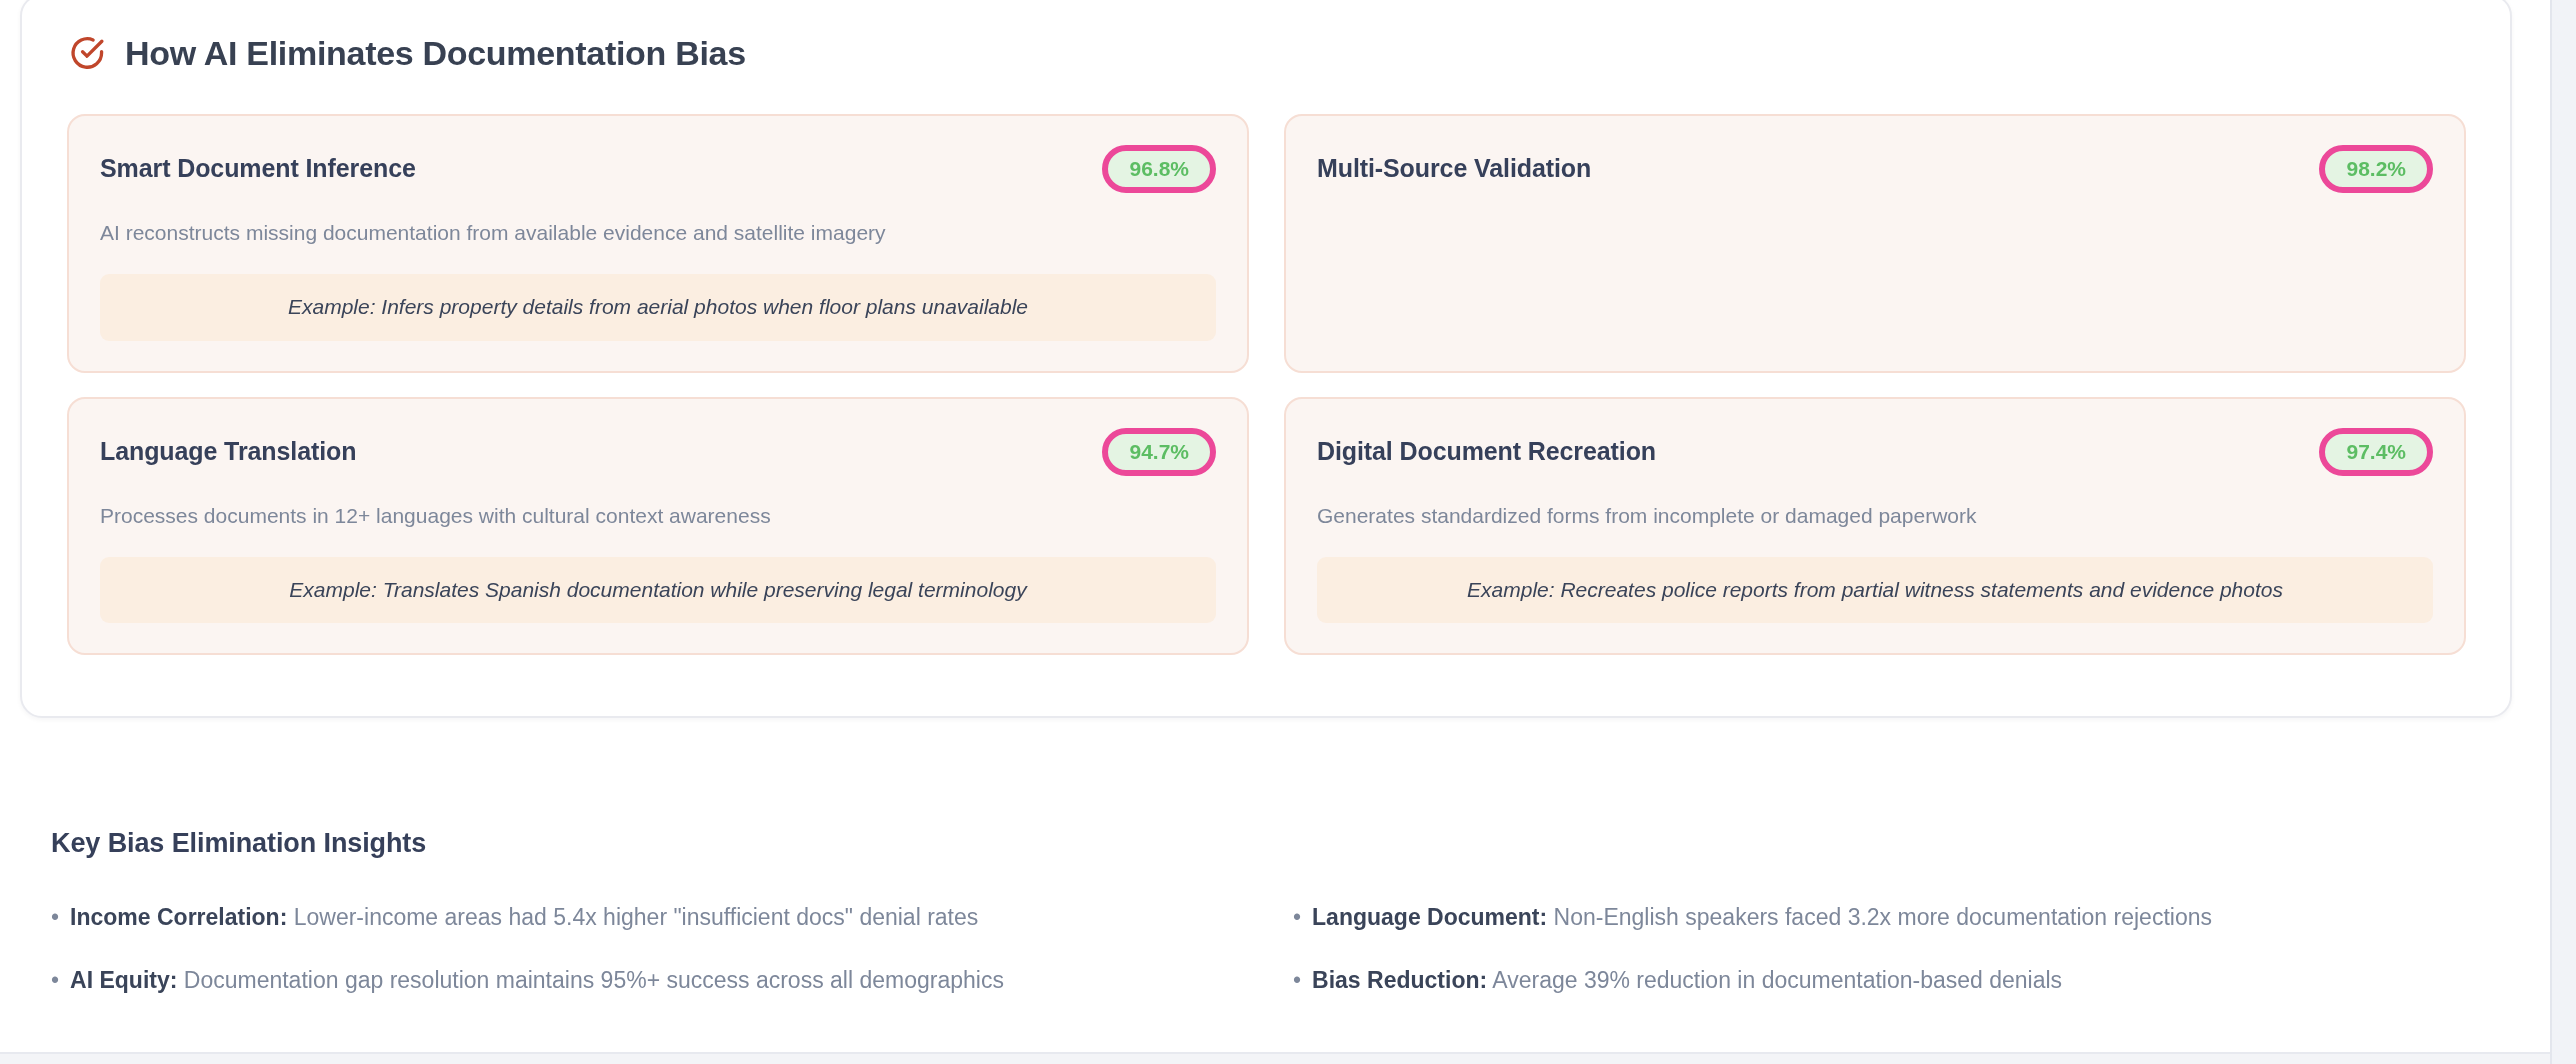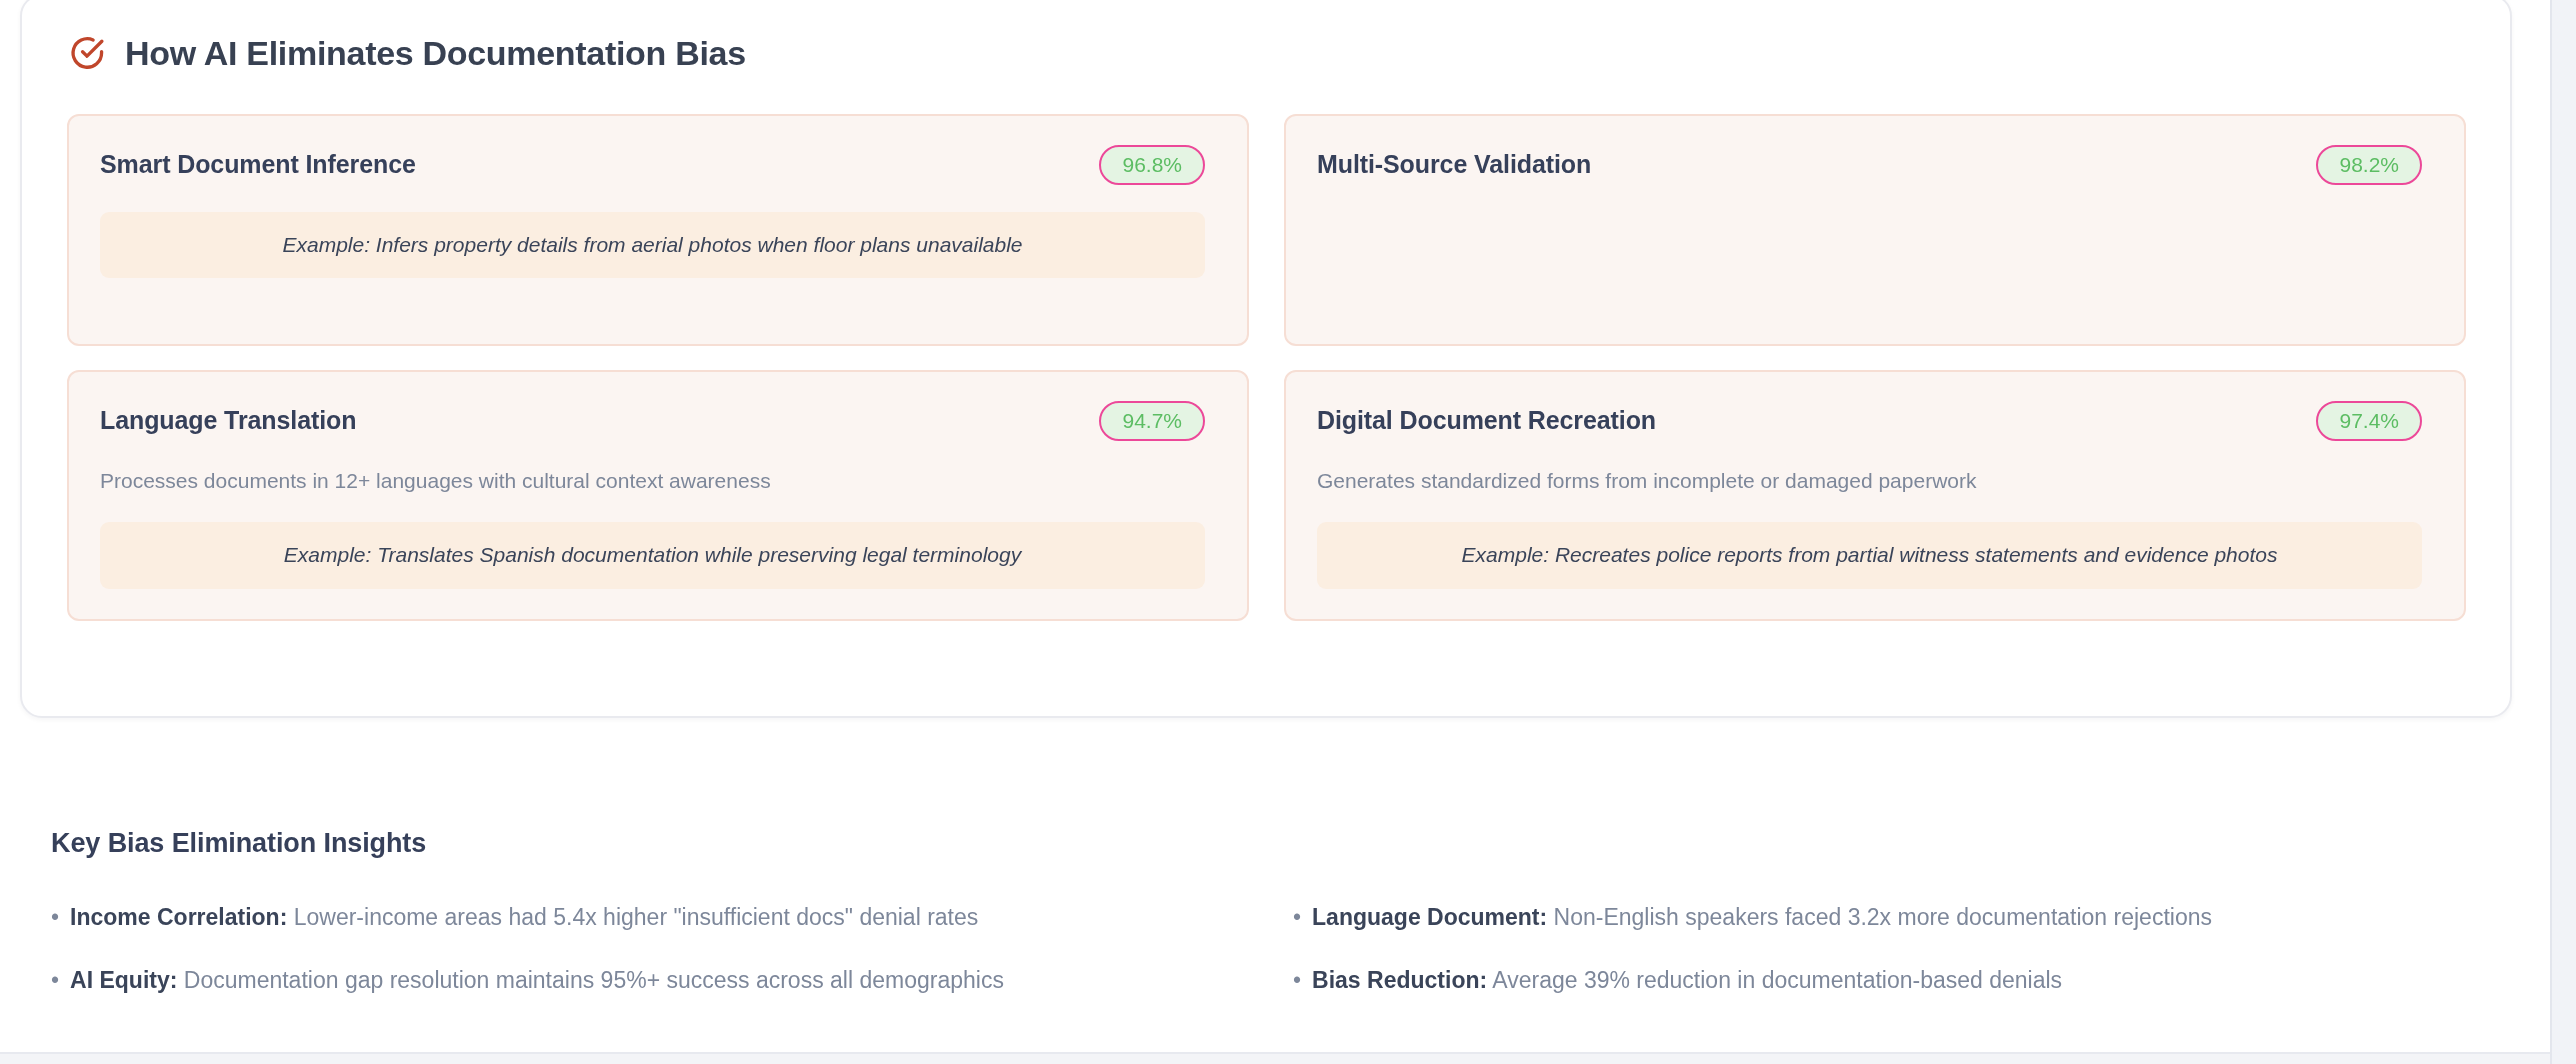--- a/index.html
+++ b/index.html
@@ -82,45 +82,45 @@
     display: grid;
     grid-template-columns: 1fr 1fr;
     column-gap: 35px;
     row-gap: 24px;
     padding: 42px 44px 0 45px;
   }
 
   .feature-card {
     background: #fbf5f2;
     border: 2px solid #f6ded4;
-    border-radius: 12px;
-    padding: 29px 42px 30px 31px;
+    border-radius: 18px;
+    padding: 29px 31px 30px 31px;
     min-height: 232px;
   }
 
   .card-head {
     display: flex;
     align-items: center;
     justify-content: space-between;
     gap: 20px;
   }
   .card-title {
     font-size: 25px;
     font-weight: bold;
     color: #36405a;
     letter-spacing: -0.1px;
     line-height: 1.1;
   }
   .accuracy-badge {
     background: #e4f4e3;
-    border: 2px solid #ec4899;
+    border: 6px solid #ec4899;
     border-radius: 988px;
     color: #5cbd63;
     font-size: 21px;
-    font-weight: normal;
+    font-weight: bold;
     padding: 7px 21px 8px 21px;
     line-height: 1;
     white-space: nowrap;
   }
 
   .card-desc {
     margin-top: 26px;
     font-size: 21px;
     color: #7d879a;
     line-height: 1.35;
@@ -217,20 +217,21 @@
         <h1 class="panel-title">How AI Eliminates Documentation Bias</h1>
       </header>
 
       <div class="cards-grid">
 
         <article class="feature-card">
           <div class="card-head">
             <h2 class="card-title">Smart Document Inference</h2>
             <span class="accuracy-badge">96.8%</span>
           </div>
+          <p class="card-desc">AI reconstructs missing documentation from available evidence and satellite imagery</p>
           <div class="example-box">
             <p class="example-text">Example: Infers property details from aerial photos when floor plans unavailable</p>
           </div>
         </article>
 
         <article class="feature-card">
           <div class="card-head">
             <h2 class="card-title">Multi-Source Validation</h2>
             <span class="accuracy-badge">98.2%</span>
           </div>

